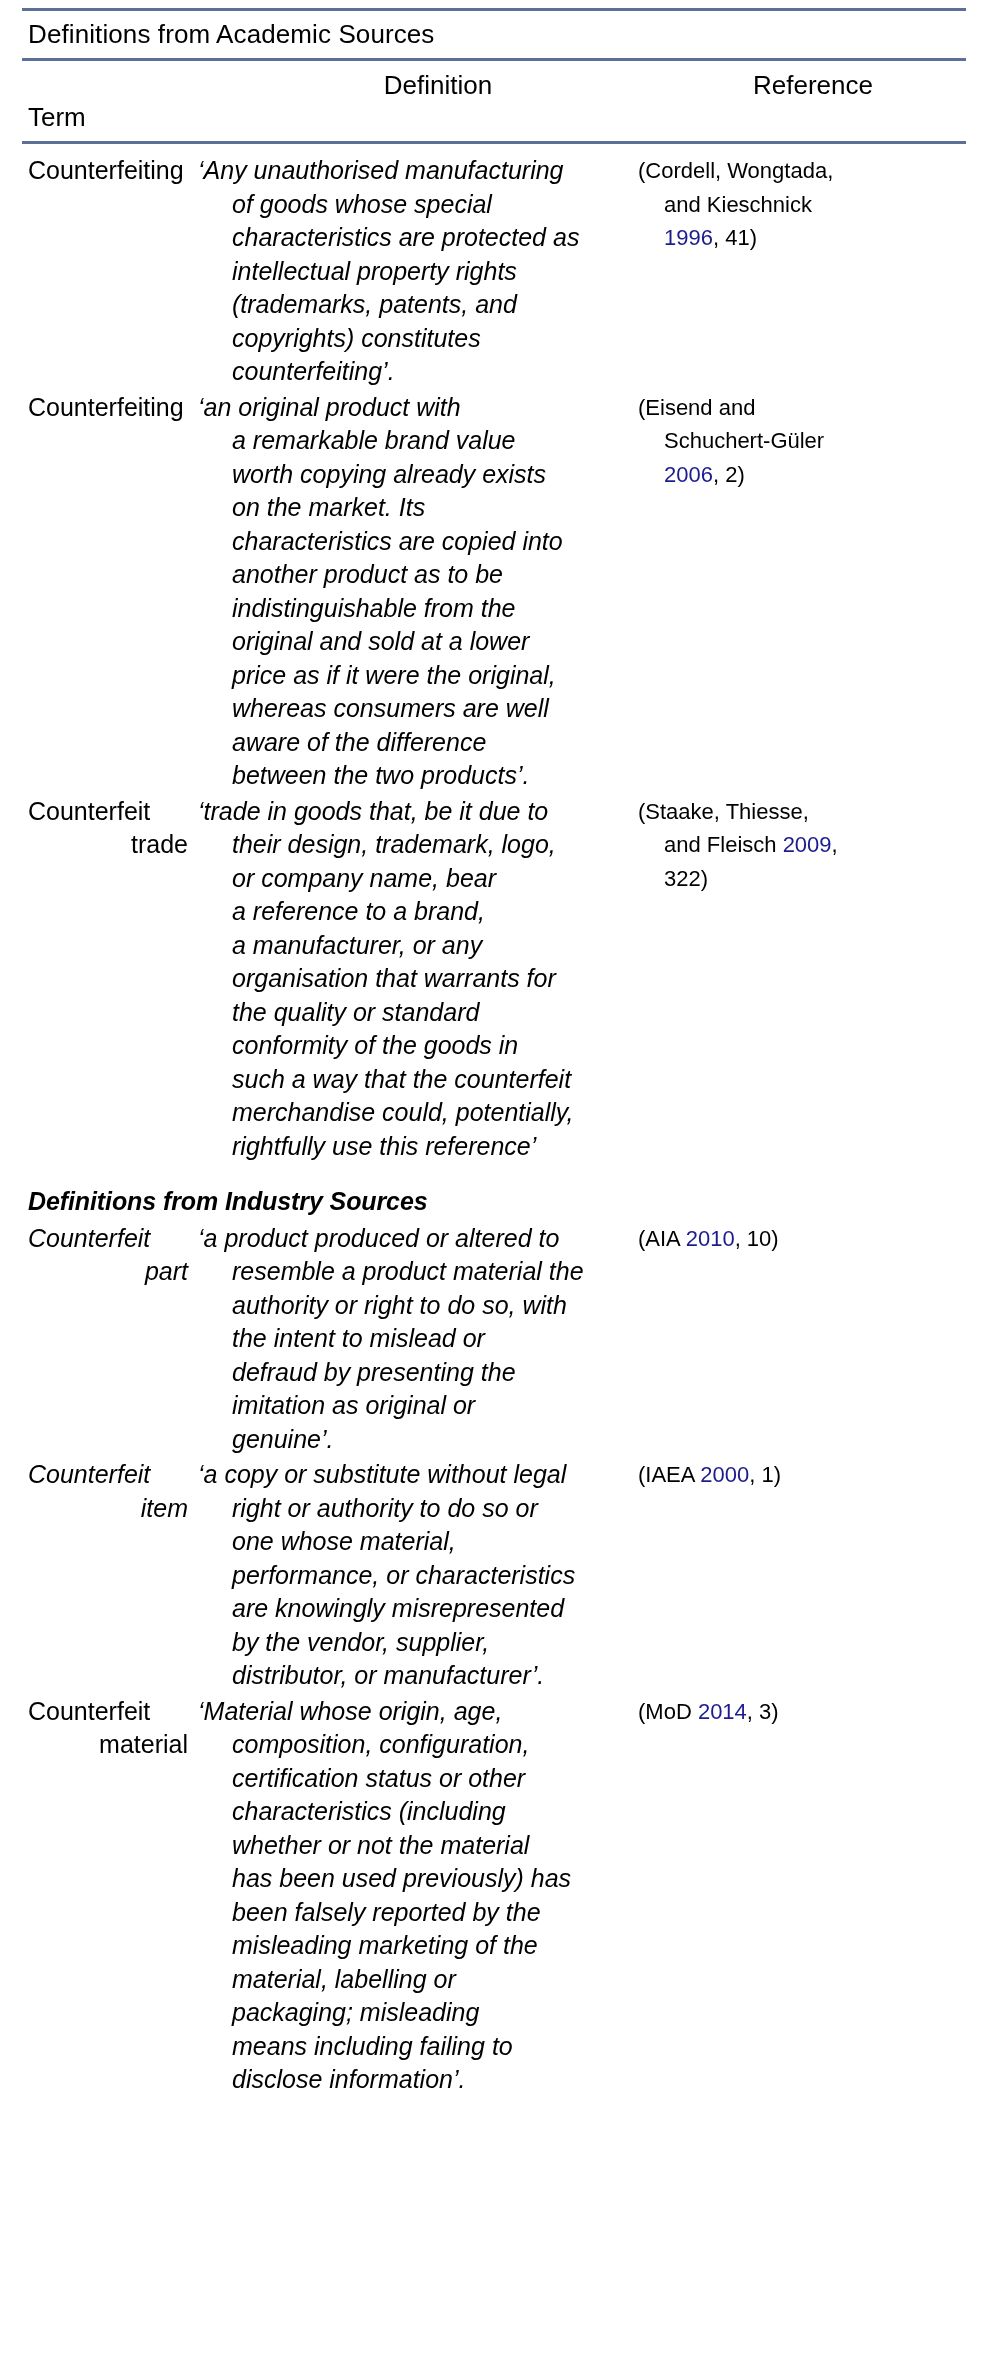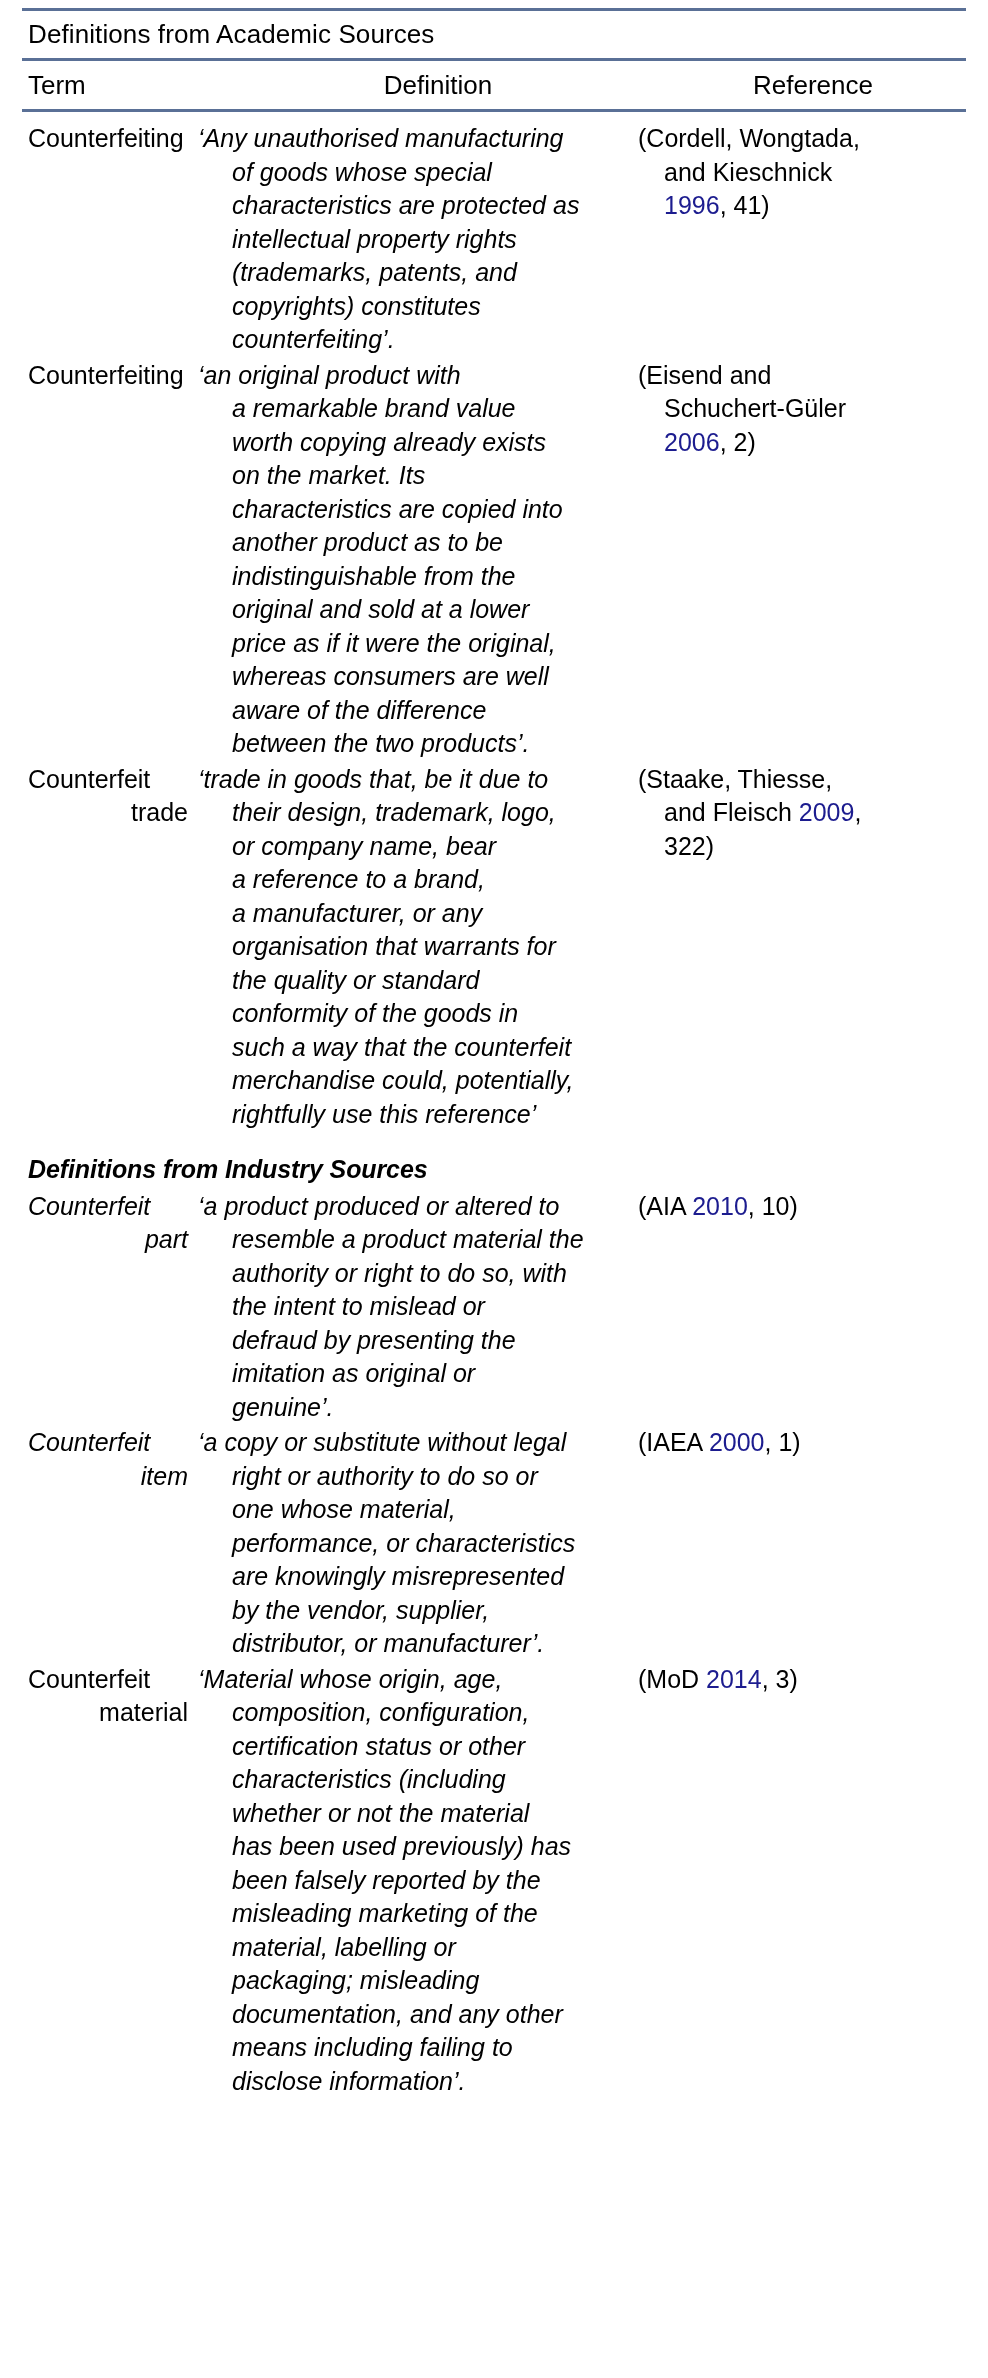--- a/index.html
+++ b/index.html
@@ -48,21 +48,21 @@
     font-stretch: condensed;
   }
 
   
   .thead {
     display: flex;
     padding: 9px 0 9px 0;
     font-size: 26px;
     line-height: 30px;
   }
-  .th-term   { width: 180px; padding-left: 6px; text-align: left; }
+  .th-term   { width: 180px; padding-left: 6px; text-align: left; margin-top: 32px; }
   .th-def    { width: 460px; text-align: center; }
   .th-ref    { width: 290px; text-align: center; }
 
   
   .tbody { padding-top: 10px; }
 
   .row {
     display: flex;
     align-items: flex-start;
     padding-bottom: 2px;
@@ -102,21 +102,21 @@
   }
   .c-def .l {
     display: block;
     white-space: pre;
   }
   .c-def .l.ind { padding-left: 34px; }
 
   .c-ref {
     flex: 1 1 auto;
     box-sizing: border-box;
-    font-size: 25px;
+    font-size: 22px;
     line-height: 33.5px;
     padding-left: 10px;
   }
   .c-ref .l {
     display: block;
     white-space: pre;
   }
   .c-ref .l.ind { padding-left: 26px; }
 
   .yr { color: #1c1c8f; text-align: right; }
@@ -250,21 +250,20 @@
           <span class="l">‘Material whose origin, age,</span>
           <span class="l ind">composition, configuration,</span>
           <span class="l ind">certification status or other</span>
           <span class="l ind">characteristics (including</span>
           <span class="l ind">whether or not the material</span>
           <span class="l ind">has been used previously) has</span>
           <span class="l ind">been falsely reported by the</span>
           <span class="l ind">misleading marketing of the</span>
           <span class="l ind">material, labelling or</span>
           <span class="l ind">packaging; misleading</span>
-          <span class="l ind">documentation, and any other</span>
           <span class="l ind">means including failing to</span>
           <span class="l ind">disclose information’.</span>
         </div>
         <div class="c-ref">
           <span class="l"><span>(MoD </span><span class="yr">2014</span><span>, 3)</span></span>
         </div>
       </div>
     </div>
 
 </div>

